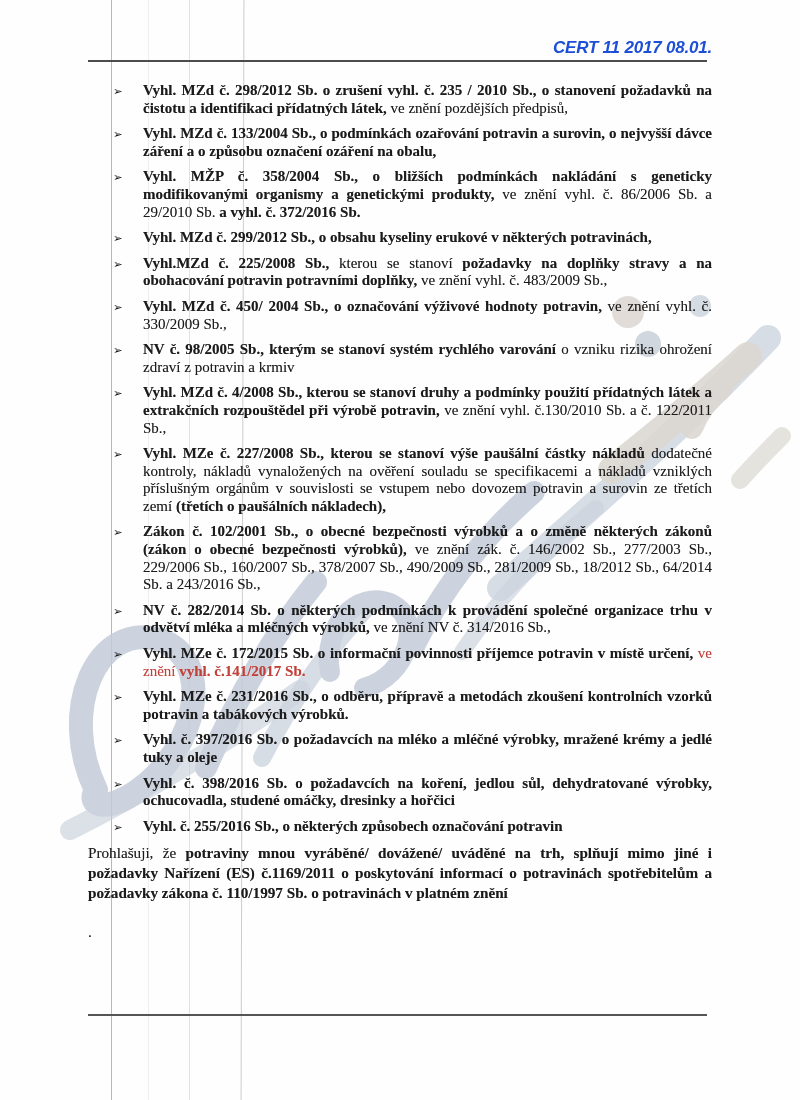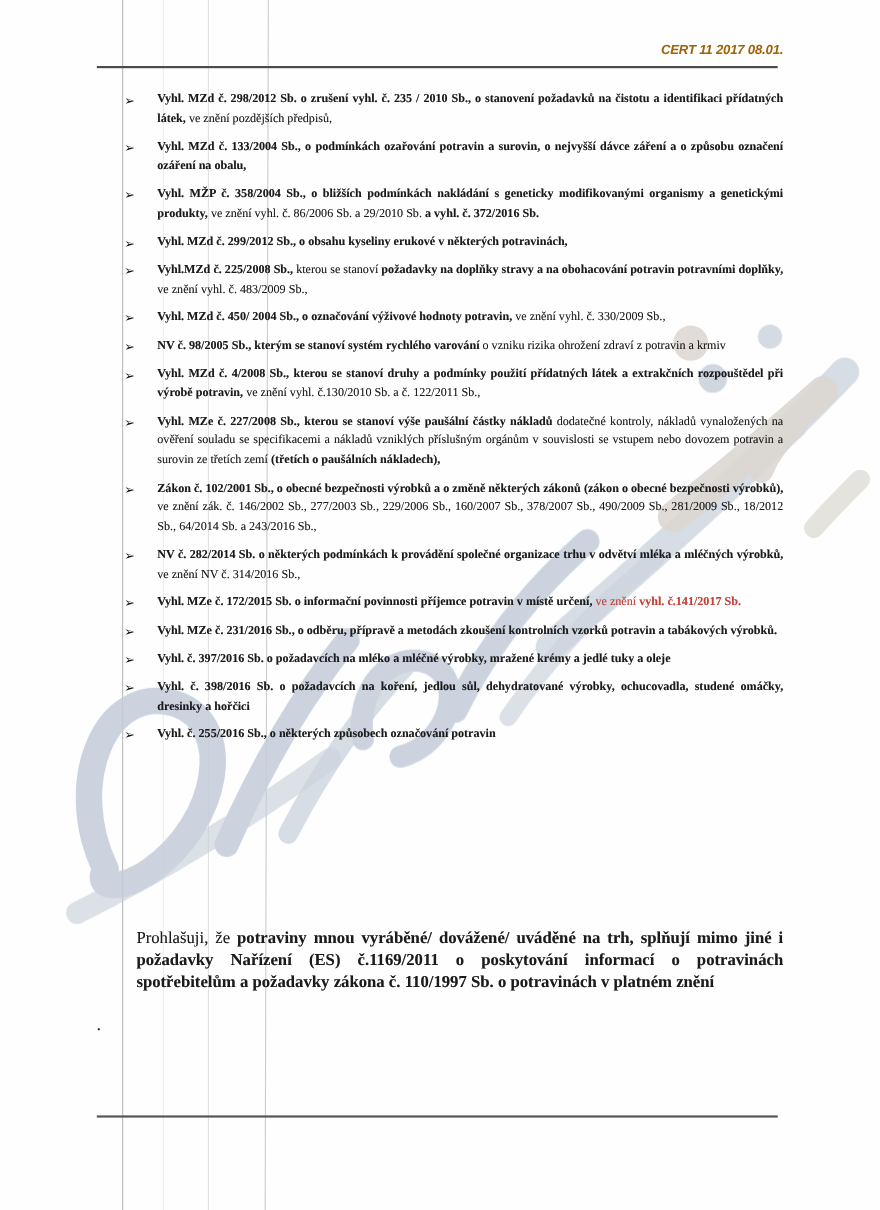--- a/index.html
+++ b/index.html
@@ -13,39 +13,39 @@
   .vline.a{left:111px;background:#8f9494;opacity:.65;}
   .vline.b{left:189px;background:#c9cbcb;opacity:.55;}
   .vline.c{left:242px;background:#a9adad;opacity:.6;transform:rotate(.15deg);}
   .vline.d{left:148px;background:#dddddd;opacity:.5;}
   
   .watermark{position:absolute;left:0;top:0;width:800px;height:1100px;pointer-events:none;}
   
   .hdr-text{
     position:absolute;top:38px;right:88px;
     font-family:"Liberation Sans", sans-serif;font-style:italic;font-weight:bold;
-    font-size:12px;letter-spacing:-.2px;color:#a16207;
+    font-size:17px;letter-spacing:-.2px;color:#1d4ed8;
   }
   .hdr-rule{position:absolute;top:60px;left:88px;right:93px;border-top:2px solid #4c4c4c;}
   
   .list{position:absolute;left:113px;top:82px;right:88px;}
   .li{display:flex;margin-bottom:8px;}
   .bullet{
     flex:0 0 30px;font-family:"DejaVu Sans", sans-serif;font-size:11.5px;
     padding-top:2px;color:#111;
   }
-  .txt{flex:1;text-align:justify;font-size:11px;line-height:17.6px;
+  .txt{flex:1;text-align:justify;font-size:15px;line-height:17.6px;
        text-shadow:0 0 .4px rgba(20,20,20,.4);}
   .b{font-weight:bold;}
   .red{color:#c2423a;text-shadow:0 0 .4px rgba(194,66,58,.4);}
   
   .paras{position:absolute;left:88px;top:843px;right:88px;}
   .para{text-align:justify;font-size:15.2px;line-height:20px;margin:0 0 0 0;
         text-shadow:0 0 .4px rgba(20,20,20,.4);}
-  .para.p1{margin-bottom:21px;margin-left:36px;}
+  .para.p1{margin-bottom:21px;}
   .para.p3{line-height:16px;}
   
   .ftr-rule{position:absolute;top:1014px;left:88px;right:93px;border-top:2px solid #555;}
   .ftr-text{
     position:absolute;top:1020px;left:88px;right:93px;text-align:center;
     font-family:"Liberation Sans", sans-serif;font-size:14.5px;color:#1f1f1f;
   }
 </style>
 </head>
 <body>

